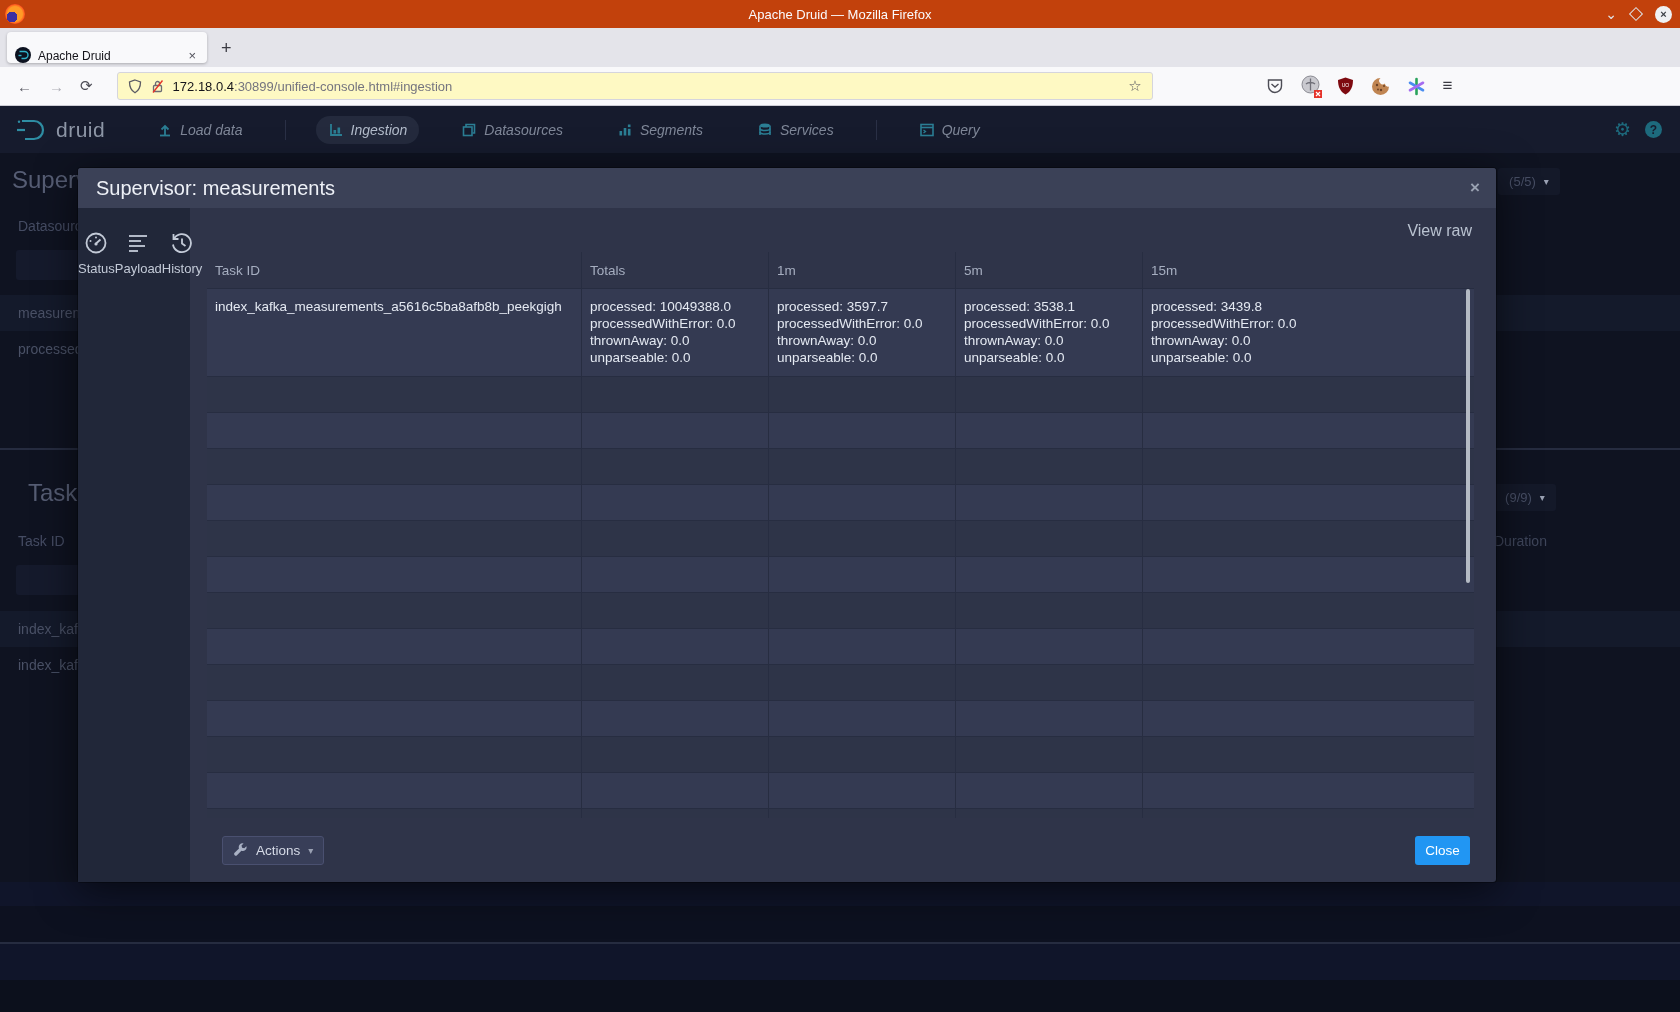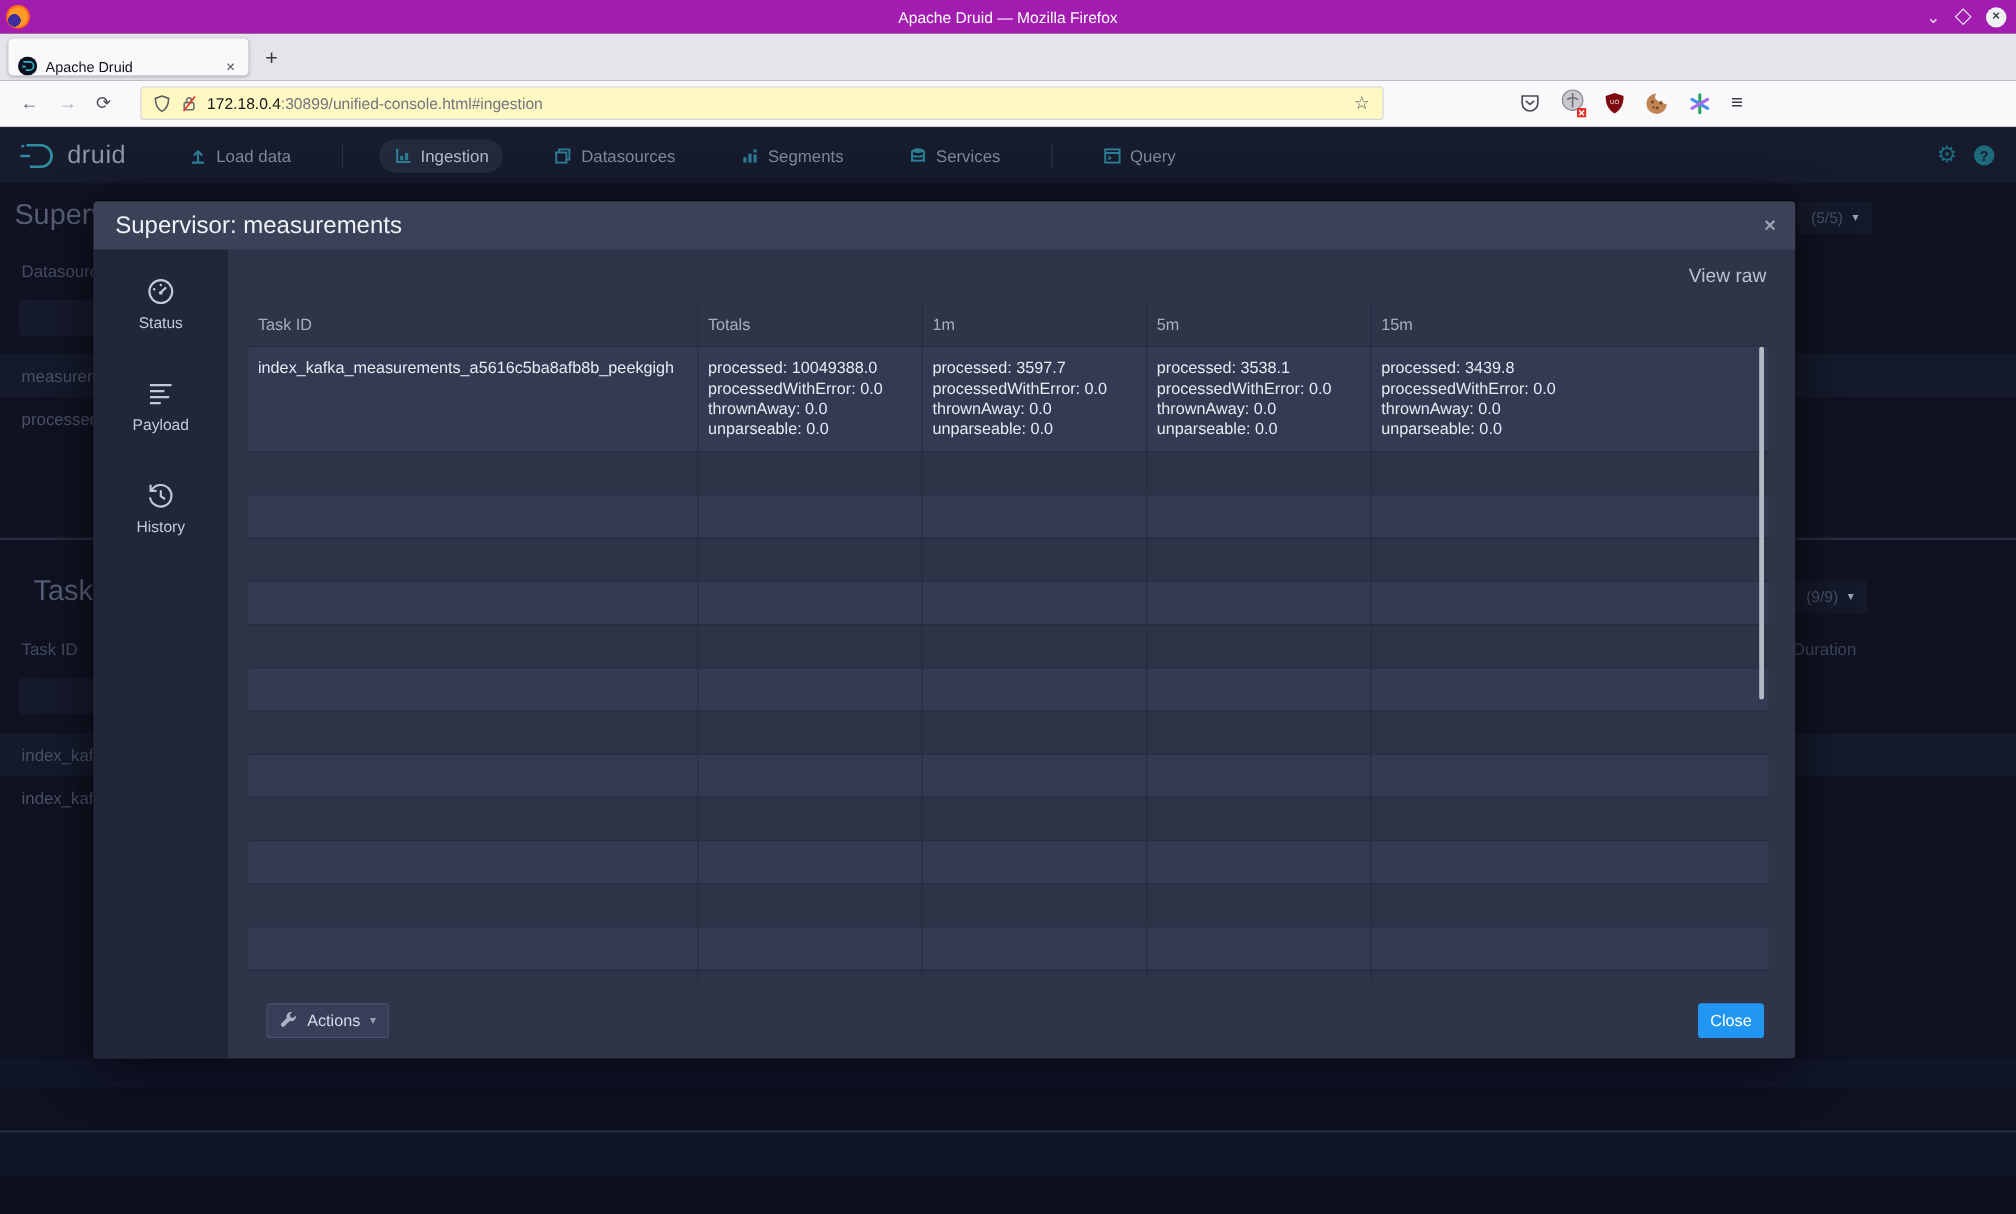--- a/index.html
+++ b/index.html
@@ -1,21 +1,21 @@
 <!DOCTYPE html>
 <html><head>
 <meta charset="utf-8">
 <style>
   * { margin:0; padding:0; box-sizing:border-box; }
   html,body { width:1680px; height:1012px; }
   body { position:relative; overflow:hidden; font-family:"Liberation Sans","DejaVu Sans",sans-serif; background:#0f1321; }
   .abs { position:absolute; }
 
   
-  .titlebar { left:0; top:0; width:1680px; height:28px; background:#a21caf; display:flex; align-items:center; }
+  .titlebar { left:0; top:0; width:1680px; height:28px; background:#c2410c; display:flex; align-items:center; }
   .ff-logo { width:20px; height:20px; margin-left:5px; border-radius:50%;
              background:radial-gradient(circle at 35% 65%, #3d2fa0 0 28%, transparent 29%),
                         radial-gradient(circle at 50% 50%, #ff9b26 0 52%, #ff4f1f 70%, #e1256b 100%); }
   .win-title { position:absolute; left:0; right:0; text-align:center; color:#fbfbfe; font-size:13px; }
   .win-controls { position:absolute; right:8px; top:0; height:28px; display:flex; align-items:center; gap:14px; color:#dfe3e8; }
   .wc-min { font-size:14px; line-height:10px; }
   .wc-max { width:10px; height:10px; border:1.5px solid #dfe3e8; transform:rotate(45deg); }
   .wc-close { width:17px; height:17px; border-radius:50%; background:#eff1f3; color:#3a3f45; font-size:11px; font-weight:bold; display:flex; align-items:center; justify-content:center; }
 
   .tabstrip { left:0; top:28px; width:1680px; height:39px; background:#e4e4ea; display:flex; align-items:flex-end; }
@@ -33,21 +33,21 @@
   .url-rest { color:#74747f; }
   .url-star { margin-left:auto; color:#55555e; font-size:15px; }
   .tb-icons { display:flex; align-items:center; gap:17px; margin-left:113px; }
   .ext-badge { position:relative; }
   .hamburger { font-size:17px; color:#3a3a42; }
 
   
   .appnav { left:0; top:106px; width:1680px; height:47px; background:#161b2d; display:flex; align-items:center; }
   .brand { display:flex; align-items:center; margin-left:14px; }
   .brand-text { color:#8d96a6; font-size:21px; font-weight:300; margin-left:6px; letter-spacing:.5px; }
-  .nav-item { display:flex; align-items:center; gap:7px; color:#7f8798; font-size:14px; margin-left:30px; padding:6px 12px; border-radius:16px; }
+  .nav-item { display:flex; align-items:center; gap:7px; color:#7f8798; font-size:14px; margin-left:30px; padding:6px 12px; border-radius:16px;font-style:italic; }
   .nav-item.active { background:rgba(143,160,180,.12); color:#b3bccb; }
   .nav-sep { width:1px; height:20px; background:#2a3046; margin-left:30px; }
   .nav-right { margin-left:auto; margin-right:18px; display:flex; align-items:center; gap:14px; }
   .gear { color:#1d6a7d; font-size:19px; }
   .help-circ { width:17px; height:17px; border-radius:50%; background:#1d6a7d; color:#161b2d; font-size:12px; font-weight:bold; display:flex; align-items:center; justify-content:center; }
 
   
   .page { left:0; top:153px; width:1680px; height:859px; background:#0f1321; overflow:hidden; }
   .bg-heading { font-size:24px; color:#565d74; font-weight:400; }
   .bg-badge { width:62px; height:27px; background:#141929; border-radius:3px; color:#474e64; font-size:13px; display:flex; align-items:center; justify-content:center; gap:8px; }
@@ -57,21 +57,21 @@
   .bg-row.lit { background:#141a2b; }
   .bg-divider { width:1680px; height:2px; background:#262c40; }
   .bg-stripe { width:1680px; }
 
   
   .modal { left:78px; top:168px; width:1418px; height:714px; background:#2f3449; border-radius:3px; box-shadow:0 0 0 1px rgba(0,0,0,.3), 0 8px 40px rgba(0,0,0,.6); }
   .modal-header { position:absolute; left:0; top:0; width:100%; height:40px; background:#3b4157; border-radius:3px 3px 0 0; display:flex; align-items:center; }
   .modal-title { margin-left:18px; font-size:20px; color:#eef1f7; }
   .modal-x { position:absolute; right:16px; top:10px; color:#9aa2b2; font-size:17px; font-weight:bold; }
 
-  .side-menu { position:absolute; left:0; top:40px; bottom:0; width:112px; background:#212739; display:flex; flex-direction:column; padding-top:2px; }
+  .side-menu { position:absolute; left:0; top:40px; bottom:0; width:112px; background:#212739; display:flex; flex-direction:row; padding-top:2px; }
   .side-item { height:85px; display:flex; flex-direction:column; align-items:center; justify-content:center; gap:5px; color:#c3cad7; font-size:13px; }
   .side-item.active { background:#2196f3; color:#ffffff; }
 
   .view-raw { position:absolute; right:24px; top:54px; font-size:16px; color:#b9c2d0; }
 
   .stats-table { position:absolute; left:129px; top:84px; width:1267px; height:566px; overflow:hidden; font-size:13.5px; }
   .t-row { display:grid; grid-template-columns:374px 187px 187px 187px 1fr; border-top:1px solid #272d41; }
   .t-row.header { border-top:none; height:36px; color:#a6aec0; }
   .t-row.header .t-cell { display:flex; align-items:center; }
   .t-cell { padding:9px 8px 9px 8px; border-left:1px solid #272d41; line-height:17px; overflow:hidden; }

